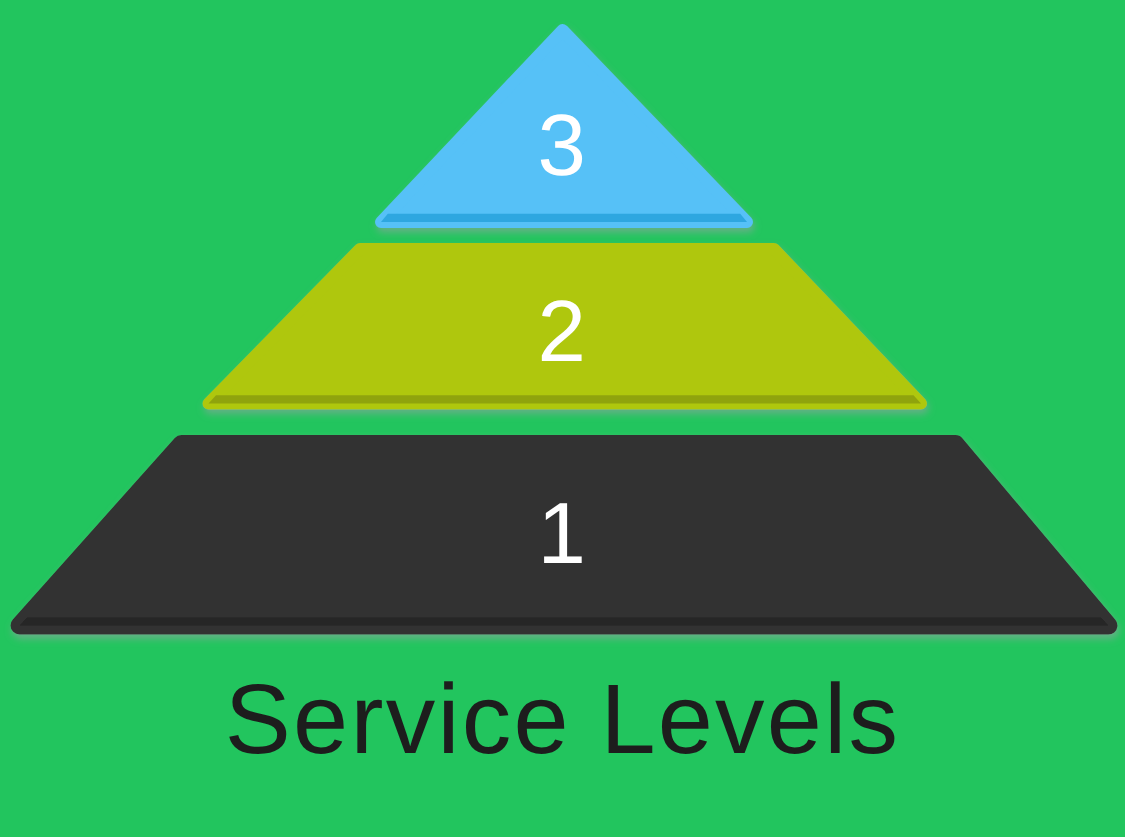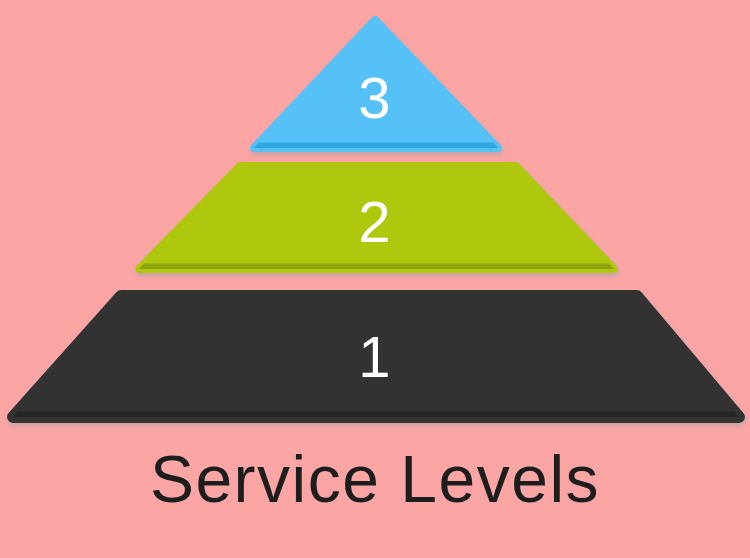--- a/index.html
+++ b/index.html
@@ -8,21 +8,21 @@
     background: #ffffff;
     width: 750px;
     height: 558px;
     overflow: hidden;
     font-family: "Liberation Sans", sans-serif;
   }
   .stage {
     position: relative;
     width: 750px;
     height: 558px;
-    background: #fca5a5;
+    background: #22c55e;
   }
   svg { display: block; }
   .level-number {
     font-family: "Liberation Sans", "DejaVu Sans", sans-serif;
     font-size: 58px;
     font-weight: 300;
     letter-spacing: 1px;
   }
   .diagram-title {
     font-family: "Liberation Sans", "DejaVu Sans", sans-serif;

